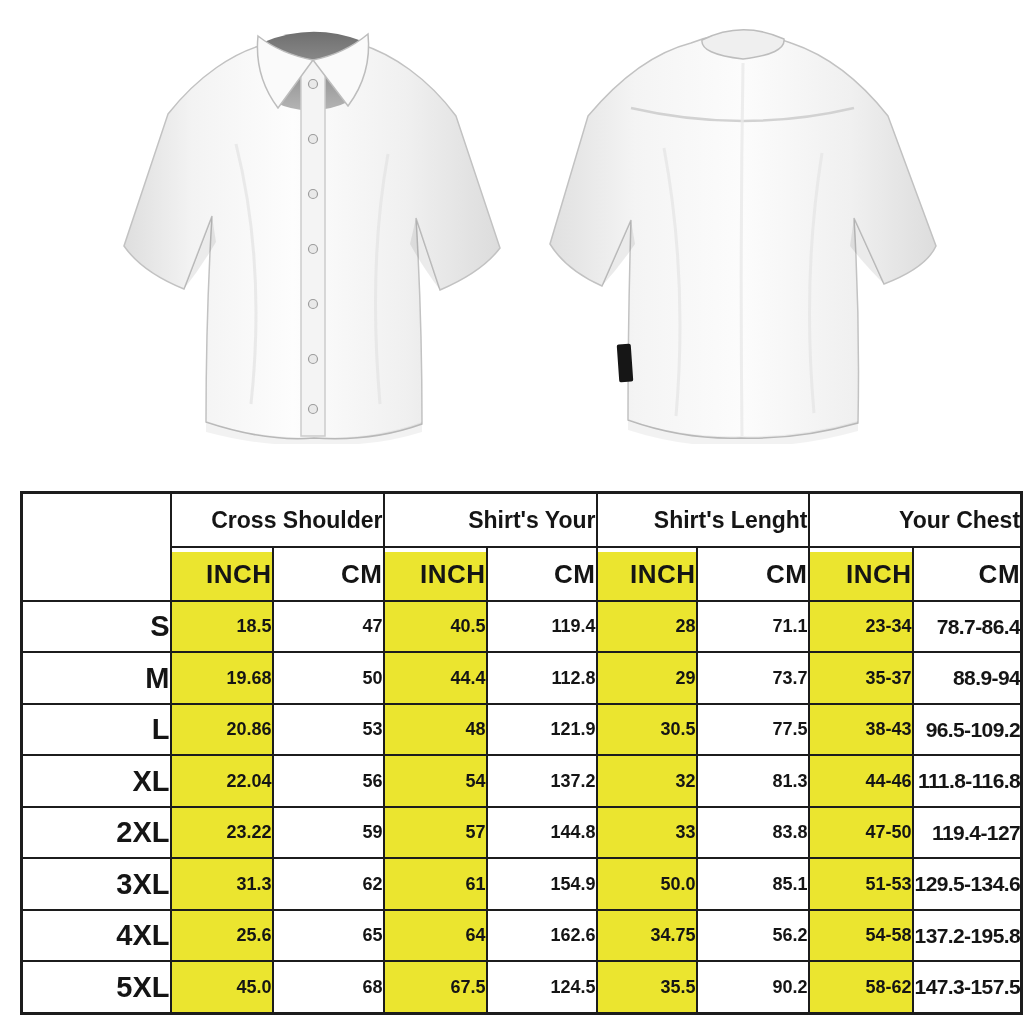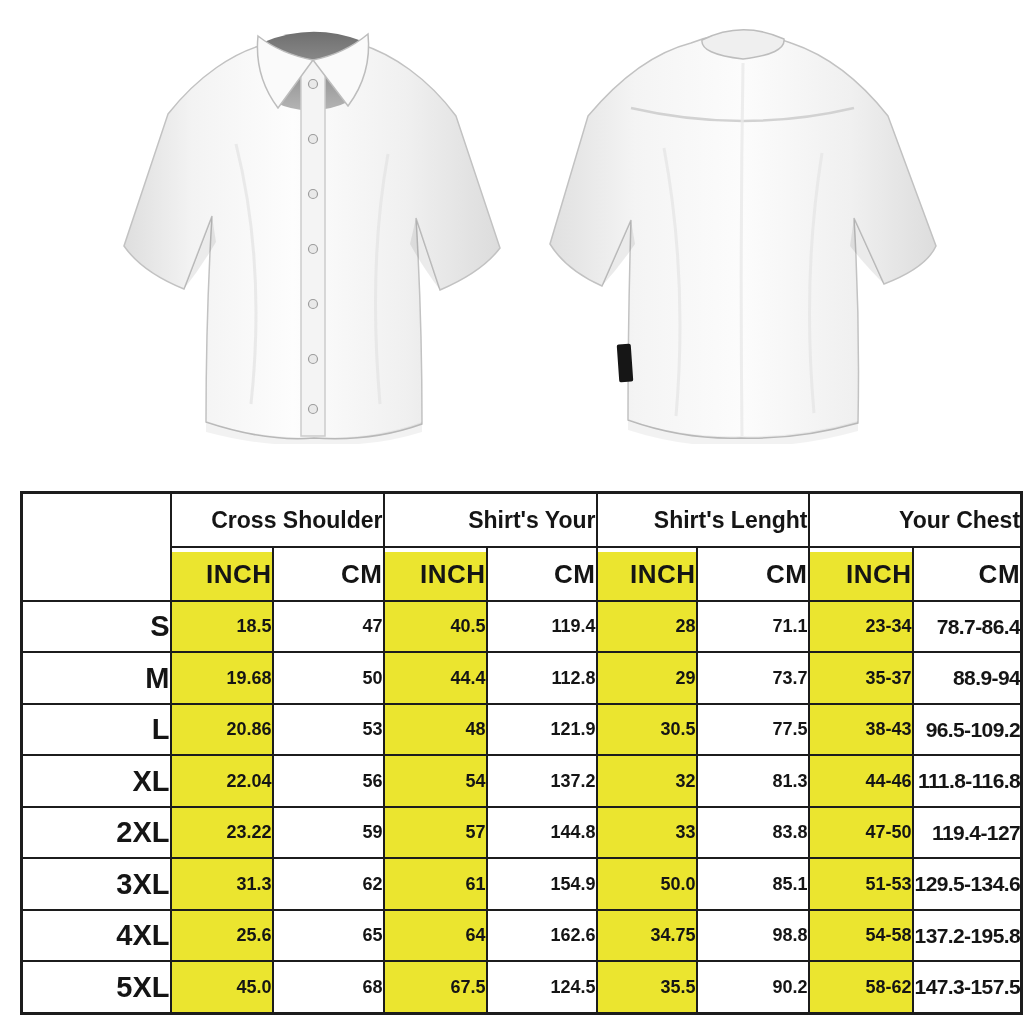--- a/index.html
+++ b/index.html
@@ -218,21 +218,21 @@
         <td class="val yl">51-53</td>
         <td class="sm">129.5-134.6</td>
       </tr>
       <tr>
         <td class="sizecol">4XL</td>
         <td class="val yl">25.6</td>
         <td class="val">65</td>
         <td class="val yl">64</td>
         <td class="val">162.6</td>
         <td class="val yl">34.75</td>
-        <td class="val">98.8</td>
+        <td class="val">56.2</td>
         <td class="val yl">54-58</td>
         <td class="sm">137.2-195.8</td>
       </tr>
       <tr>
         <td class="sizecol">5XL</td>
         <td class="val yl">45.0</td>
         <td class="val">68</td>
         <td class="val yl">67.5</td>
         <td class="val">124.5</td>
         <td class="val yl">35.5</td>

